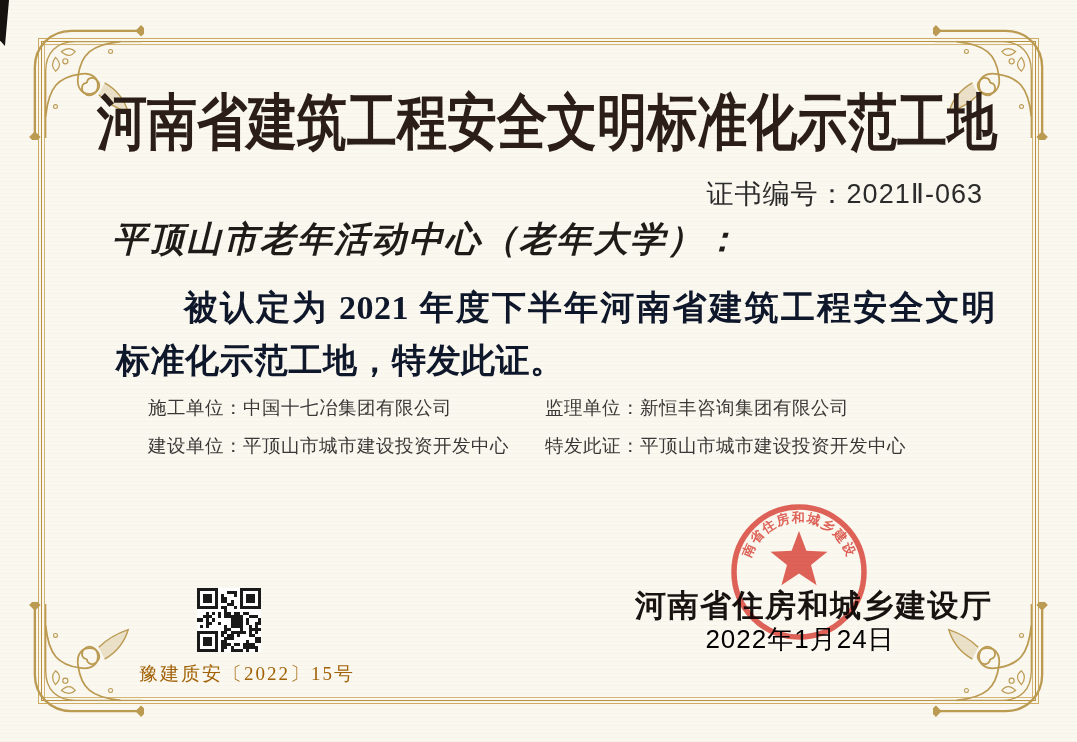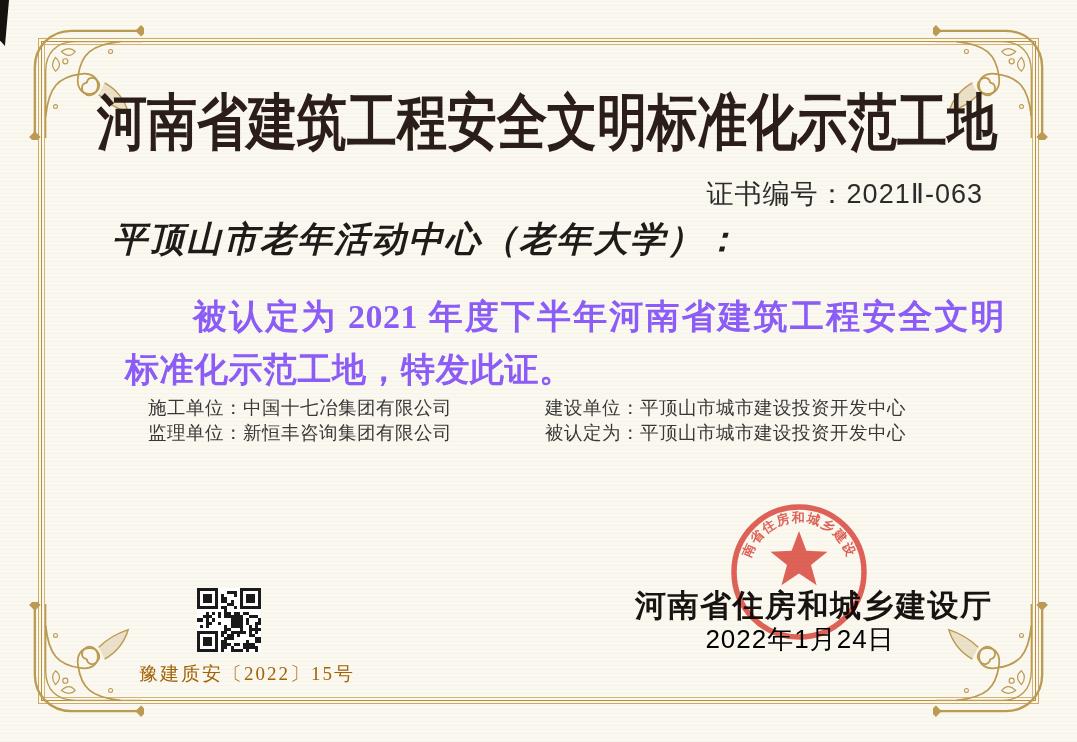--- a/index.html
+++ b/index.html
@@ -42,28 +42,29 @@
     font-family:"Liberation Sans","DejaVu Sans",sans-serif;
     font-size:27px;color:#2b2b2b;letter-spacing:1px;
   }
   .recipient{
     position:absolute;top:216px;left:112px;
     font-size:35px;font-style:italic;font-weight:700;
     color:#1f1b18;letter-spacing:2px;white-space:nowrap;
   }
   .body-text{
     position:absolute;top:278px;left:112px;width:880px;
-    margin:13px;
-    font-size:34px;font-weight:700;color:#8b5cf6;
+    margin:4px;
+    font-size:34px;font-weight:700;color:#0f172a;
     line-height:1.55;letter-spacing:0.5px;text-indent:2em;
     text-align:justify;
   }
   .units{
     position:absolute;top:395px;left:148px;
     display:grid;grid-template-columns:397px auto;
+    row-gap:13px;
     font-family:"Liberation Sans","DejaVu Sans",sans-serif;
     font-size:18.5px;color:#3a3836;letter-spacing:0.5px;
   }
   .participants{
     position:absolute;top:489px;left:148px;width:800px;
     font-family:"Liberation Sans","DejaVu Sans",sans-serif;
     font-size:18.5px;color:#3a3836;white-space:nowrap;
   }
   .issuer{
     position:absolute;top:585px;left:635px;width:330px;
@@ -133,23 +134,23 @@
   <h1 class="title">河南省建筑工程安全文明标准化示范工地</h1>
 
   <div class="cert-no"><span>证书编号：</span><span>2021Ⅱ-063</span></div>
 
   <div class="recipient">平顶山市老年活动中心（老年大学）：</div>
 
   <p class="body-text">被认定为 2021 年度下半年河南省建筑工程安全文明标准化示范工地，特发此证。</p>
 
   <div class="units">
     <div><span>施工单位：</span><span>中国十七冶集团有限公司</span></div>
+    <div><span>监理单位：</span><span>新恒丰咨询集团有限公司</span></div>
     <div><span>建设单位：</span><span>平顶山市城市建设投资开发中心</span></div>
-    <div><span>监理单位：</span><span>新恒丰咨询集团有限公司</span></div>
-    <div><span>被认定为：</span><span>平顶山市城市建设投资开发中心</span></div>
+    <div><span>特发此证：</span><span>平顶山市城市建设投资开发中心</span></div>
   </div>
 
 
   <div class="issuer">河南省住房和城乡建设厅</div>
   <div class="date">2022年1月24日</div>
 
   <svg class="seal" viewBox="0 0 152 152">
     <circle cx="76" cy="75" r="65" fill="none" stroke="#dd4a40" stroke-width="5.5"></circle>
     <path id="sealArc" d="M 26.3 66.2 A 50.5 50.5 0 0 1 125.7 66.2" fill="none"></path>
     <text font-size="13" letter-spacing="1.5" fill="#dd4a40" font-weight="700">

